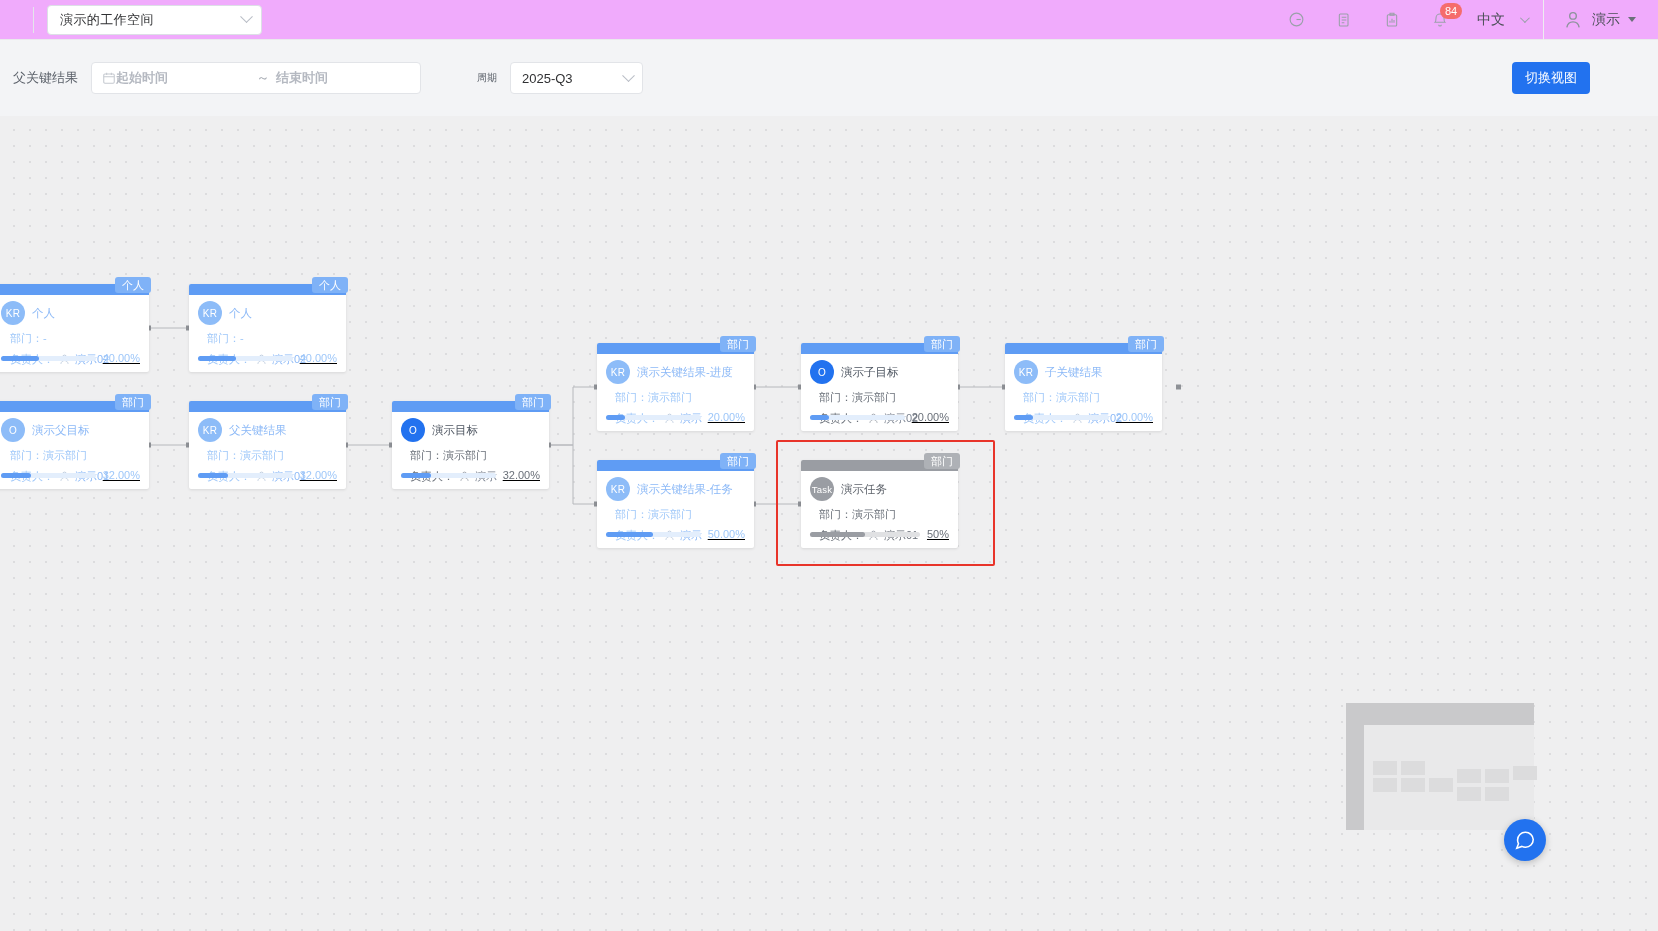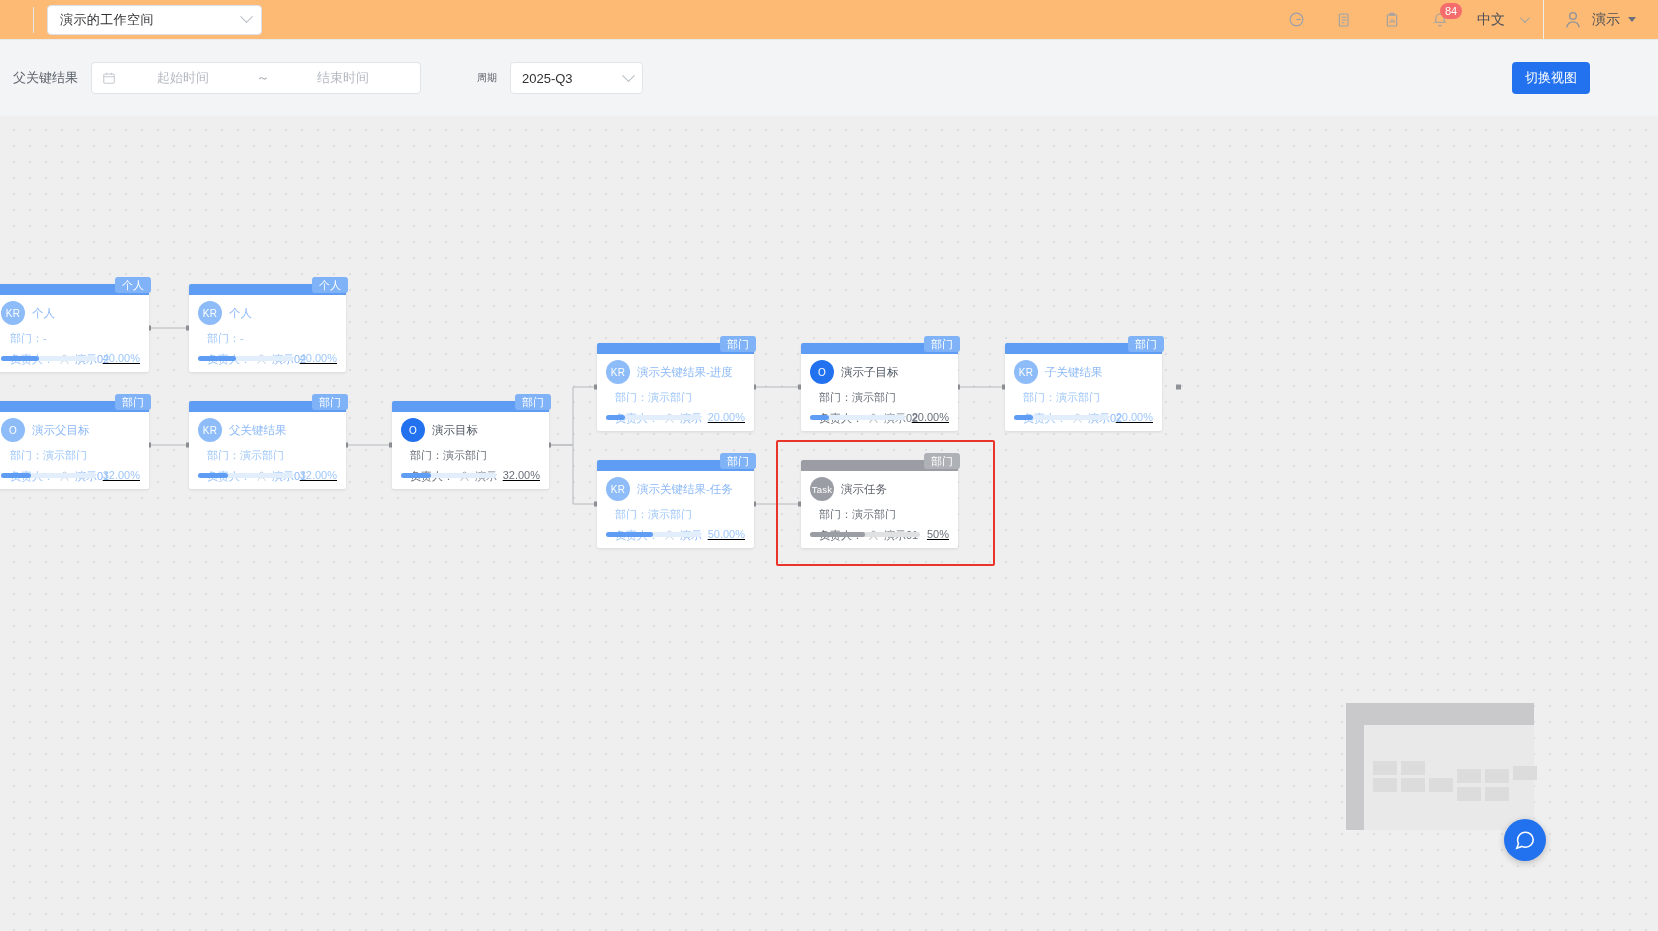--- a/index.html
+++ b/index.html
@@ -6,21 +6,21 @@
   html, body {
     width: 1658px; height: 931px;
     font-family: "Liberation Sans", "DejaVu Sans", sans-serif;
     overflow: hidden;
     background: #ffffff;
   }
 
   
   .topbar {
     position: absolute; left: 0; top: 0; width: 1658px; height: 40px;
-    background: #fdba74; border-bottom: 1px solid #e9eaec;
+    background: #f0abfc; border-bottom: 1px solid #e9eaec;
     display: flex; align-items: center;
   }
   .ws-divider {
     width: 1px; height: 26px; background: #e4e6eb; margin-left: 33px;
   }
   .ws-select {
     margin-left: 13px; width: 215px; height: 30px;
     border: 1px solid #dcdfe6; border-radius: 4px; background: #fff;
     display: flex; align-items: center; justify-content: space-between;
     padding: 0 10px 0 12px; cursor: pointer;
@@ -71,21 +71,21 @@
     position: absolute; left: 0; top: 40px; width: 1658px; height: 76px;
     background: #f3f4f6; display: flex; align-items: center;
   }
   .flabel { font-size: 13px; color: #5a6069; margin-left: 13px; }
   .daterange {
     margin-left: 13px; width: 330px; height: 32px; background: #fff;
     border: 1px solid #e2e4e8; border-radius: 4px;
     display: flex; align-items: center; padding: 0 10px; cursor: pointer;
   }
   .cal-ico { width: 14px; height: 14px; color: #c5c9d0; flex: none; }
-  .dr-ph { font-size: 13px; color: #b5b9c1; flex: 1; text-align: center; }
+  .dr-ph { font-size: 13px; color: #b5b9c1; flex: 1; text-align: left; font-weight: bold; }
   .dr-tilde { font-size: 13px; color: #9aa0a9; width: 26px; text-align: center; }
   .period-label { font-size: 10px; color: #5a6069; margin-left: 56px; }
   .period-select {
     margin-left: 13px; width: 133px; height: 32px; background: #fff;
     border: 1px solid #e2e4e8; border-radius: 4px;
     display: flex; align-items: center; justify-content: space-between;
     padding: 0 9px 0 11px; cursor: pointer; text-align: right;
   }
   .period-select .txt { font-size: 13px; color: #303133; }
   .switch-btn {

